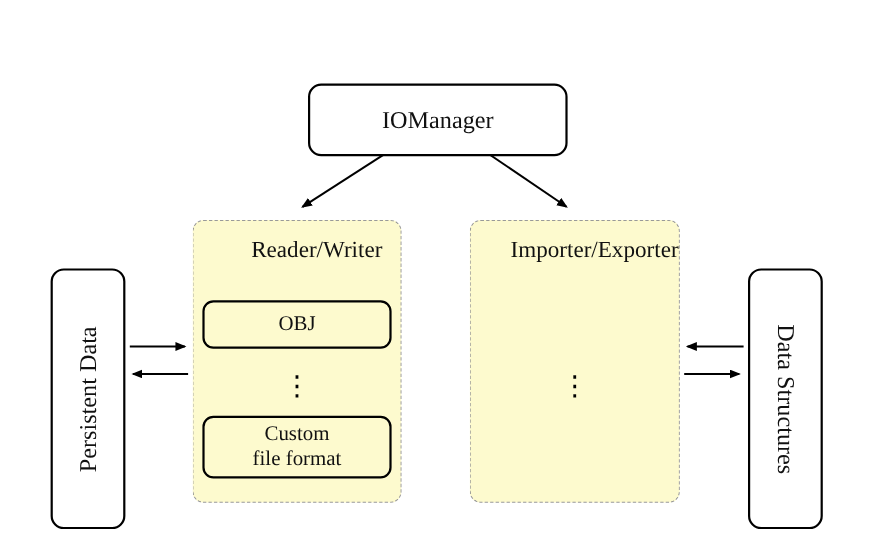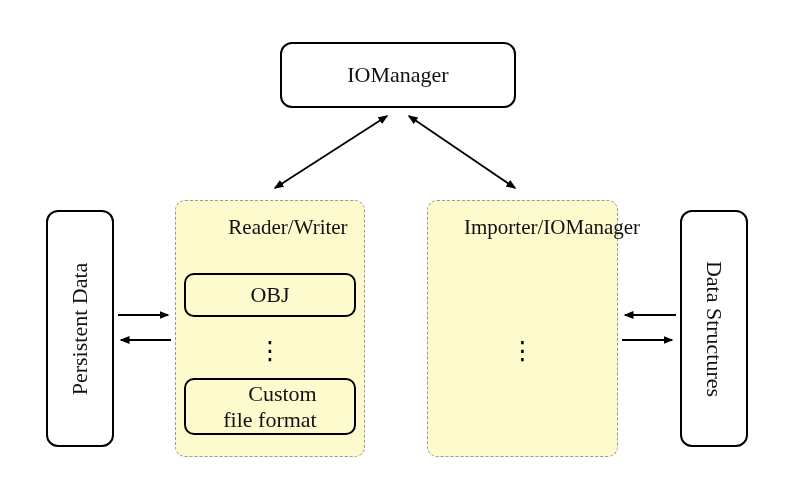--- a/index.html
+++ b/index.html
@@ -27,20 +27,21 @@
   .node {
     position: absolute;
     box-sizing: border-box;
     background: #ffffff;
     border: 2.5px solid #000000;
     border-radius: 12px;
     display: flex;
     align-items: center;
     justify-content: center;
     text-align: right;
+    margin-top: 34px;
   }
   .node span {
     white-space: nowrap;
     font-size: 22px;
   }
   .rot-ccw span { transform: rotate(-90deg); }
   .rot-cw  span { transform: rotate(90deg); }
   .container {
     position: absolute;
     box-sizing: border-box;
@@ -60,22 +61,22 @@
   }
   .item {
     position: absolute;
     box-sizing: border-box;
     background: #FDFACE;
     border: 2.5px solid #000000;
     border-radius: 10px;
     display: flex;
     align-items: center;
     justify-content: center;
-    text-align: right;
-    font-size: 22px;
+    text-align: center;
+    font-size: 19px;
     line-height: 1.18;
     white-space: pre-line;
   }
   .vdots {
     position: absolute;
     display: flex;
     align-items: center;
     justify-content: center;
     font-family: "DejaVu Sans", sans-serif;
     font-size: 25px;
@@ -115,17 +116,17 @@
 
   <div class="container" style="left:175px; top:200px; width:190px; height:257px;">
     <div class="container-title">Reader/Writer</div>
   </div>
   <div class="item" style="left:184px; top:273px; width:172px; height:44px;">OBJ</div>
   <div class="vdots" style="left:175px; top:333px; width:190px; height:34px;">⋮</div>
   <div class="item" style="left:184px; top:378px; width:172px; height:57px;">Custom
 file format</div>
 
   <div class="container" style="left:427px; top:200px; width:191px; height:257px;">
-    <div class="container-title">Importer/IOManager</div>
+    <div class="container-title">Importer/Exporter</div>
   </div>
   <div class="vdots" style="left:427px; top:333px; width:191px; height:34px;">⋮</div>
 
 </div>
 
 </body></html>

